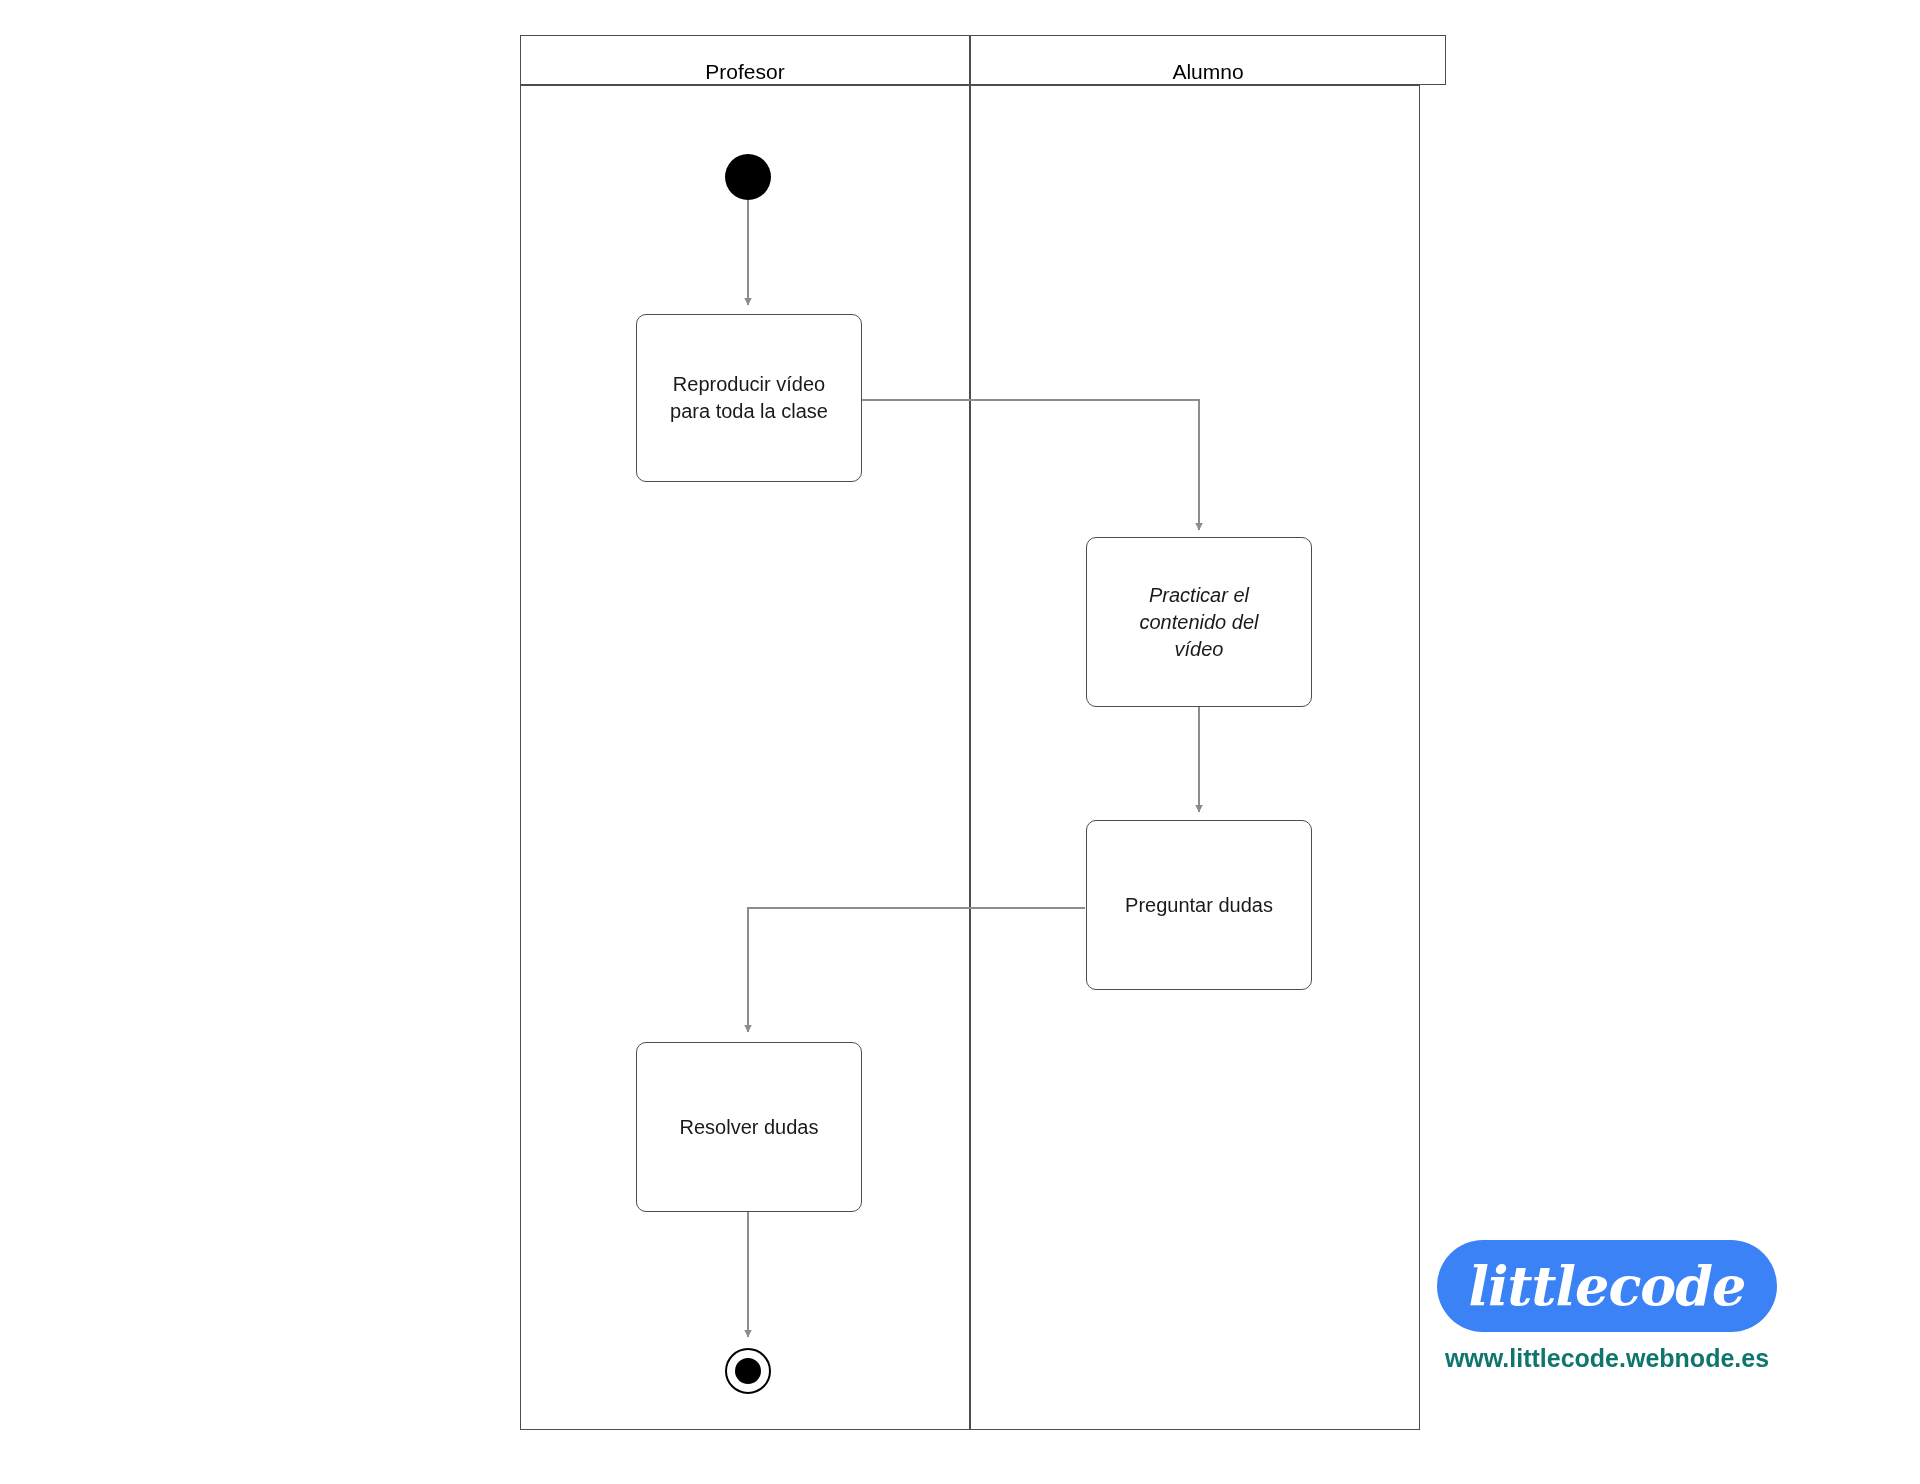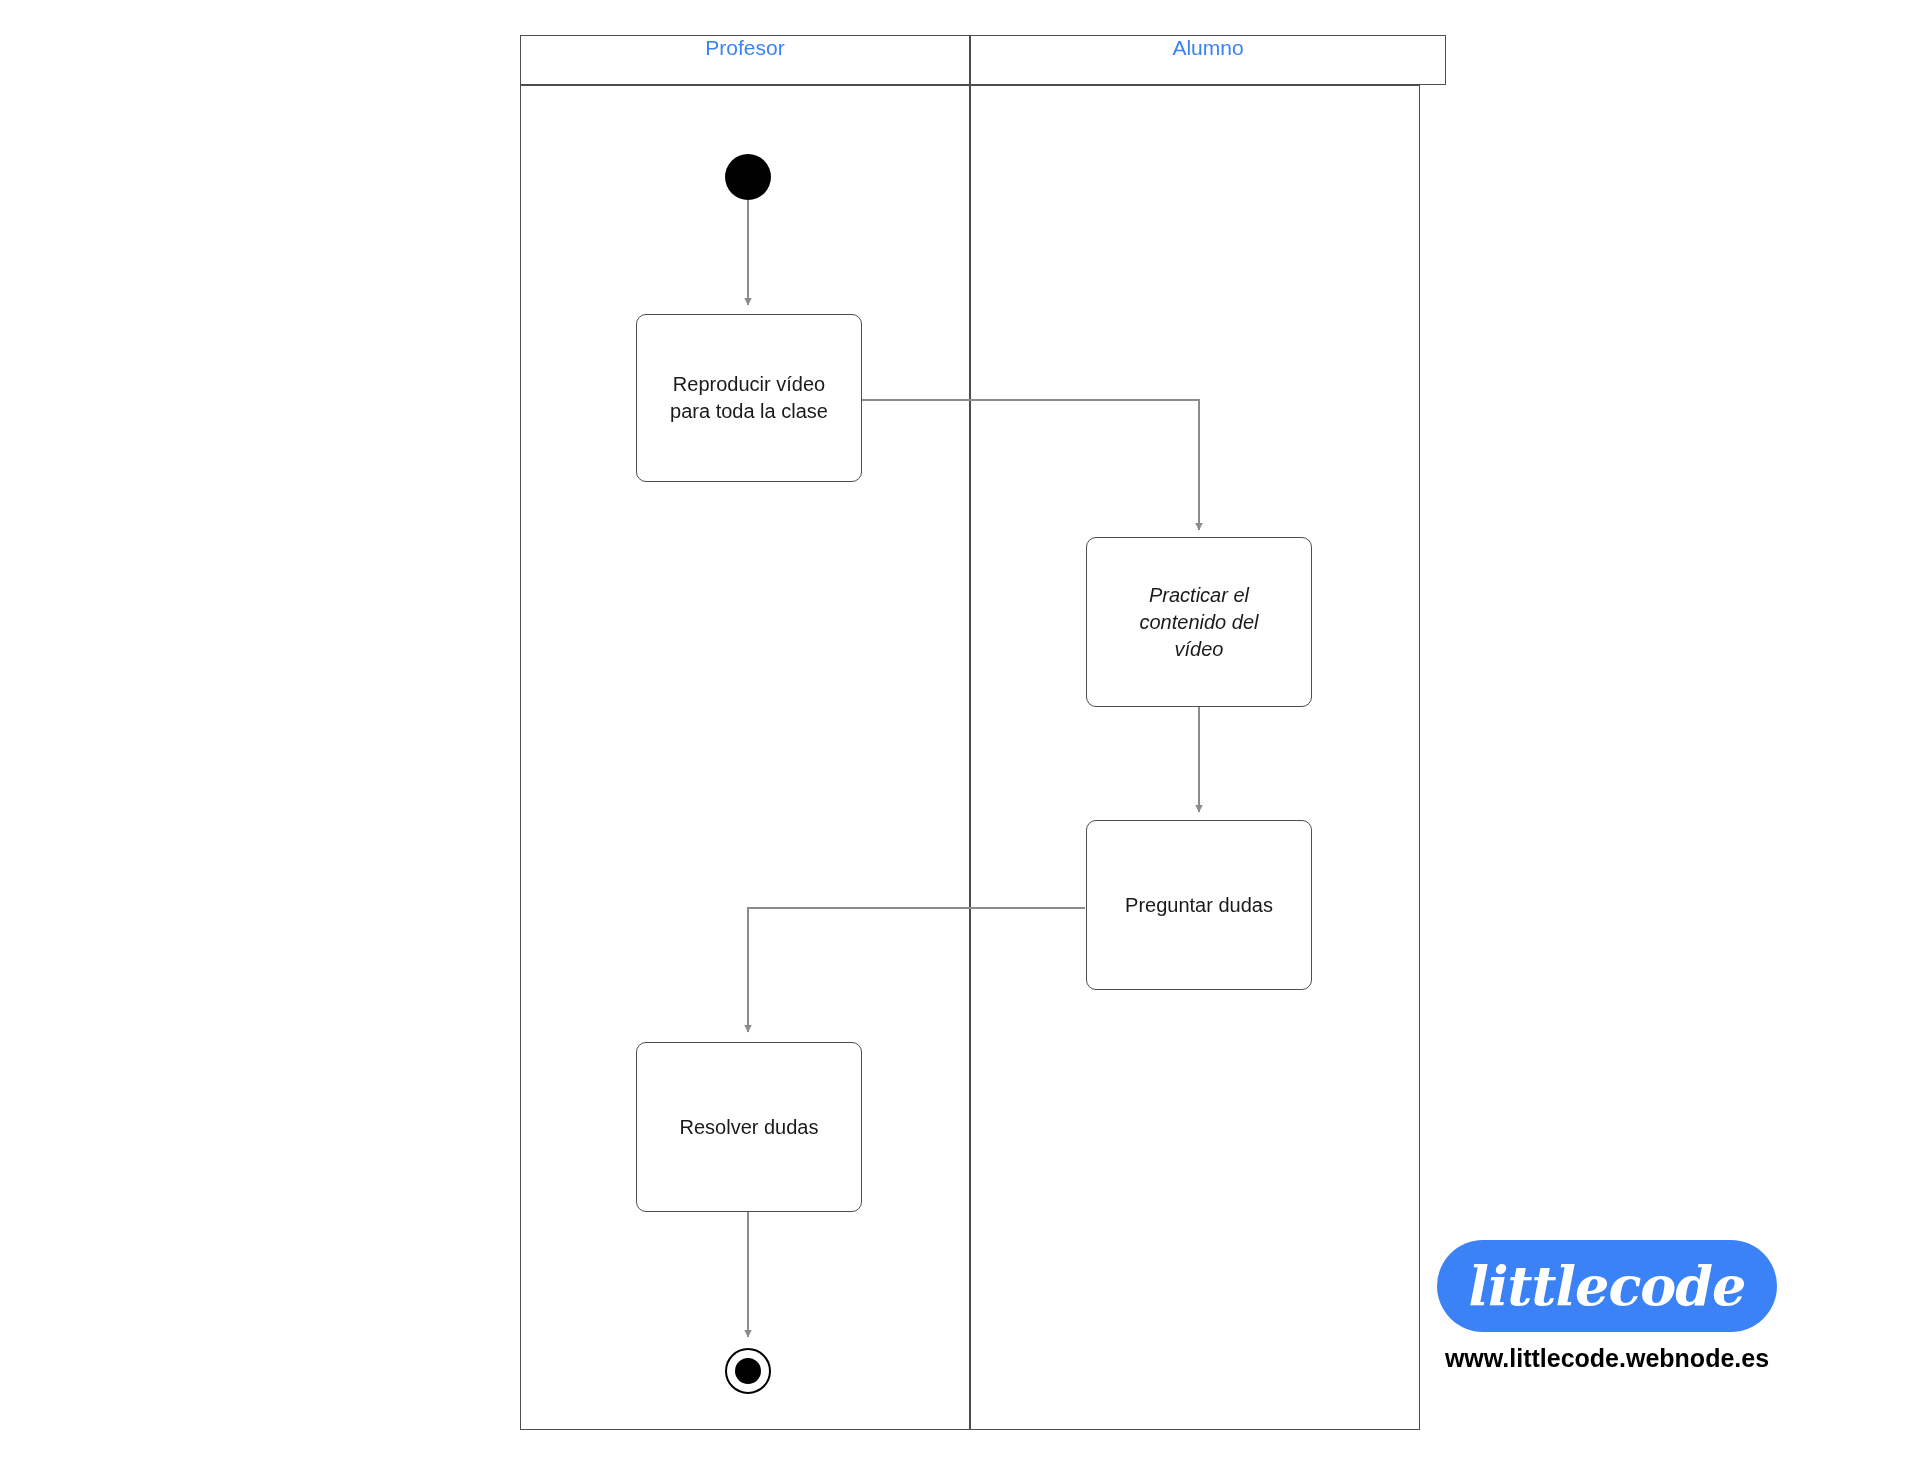--- a/index.html
+++ b/index.html
@@ -29,24 +29,24 @@
     box-sizing: border-box;
     border: 1px solid #4d4d4d;
     background: #ffffff;
   }
   .lane-header {
     position: absolute;
     box-sizing: border-box;
     border: 1px solid #4d4d4d;
     background: #ffffff;
     display: flex;
-    align-items: flex-start;
+    align-items: flex-end;
     justify-content: center;
     font-size: 21px;
-    color: #3b82f6;
+    color: #000000;
   }
 
   
   .node {
     position: absolute;
     box-sizing: border-box;
     border: 1px solid #4d4d4d;
     border-radius: 10px;
     background: #ffffff;
     display: flex;
@@ -117,21 +117,21 @@
     color: #ffffff;
     font-family: "DejaVu Serif", serif;
     font-style: italic;
     font-size: 54px;
     font-weight: bold;
     letter-spacing: -1px;
   }
   .logo-url {
     margin-top: 12px;
     font-size: 25px;
-    color: #000000;
+    color: #0f766e;
     font-weight: bold;
   }
 </style>
 </head>
 <body>
 
 <div id="diagram-root">
 
   <div class="lane-header" style="left:520px; top:35px; width:450px; height:50px;">
     <span>Profesor</span>

